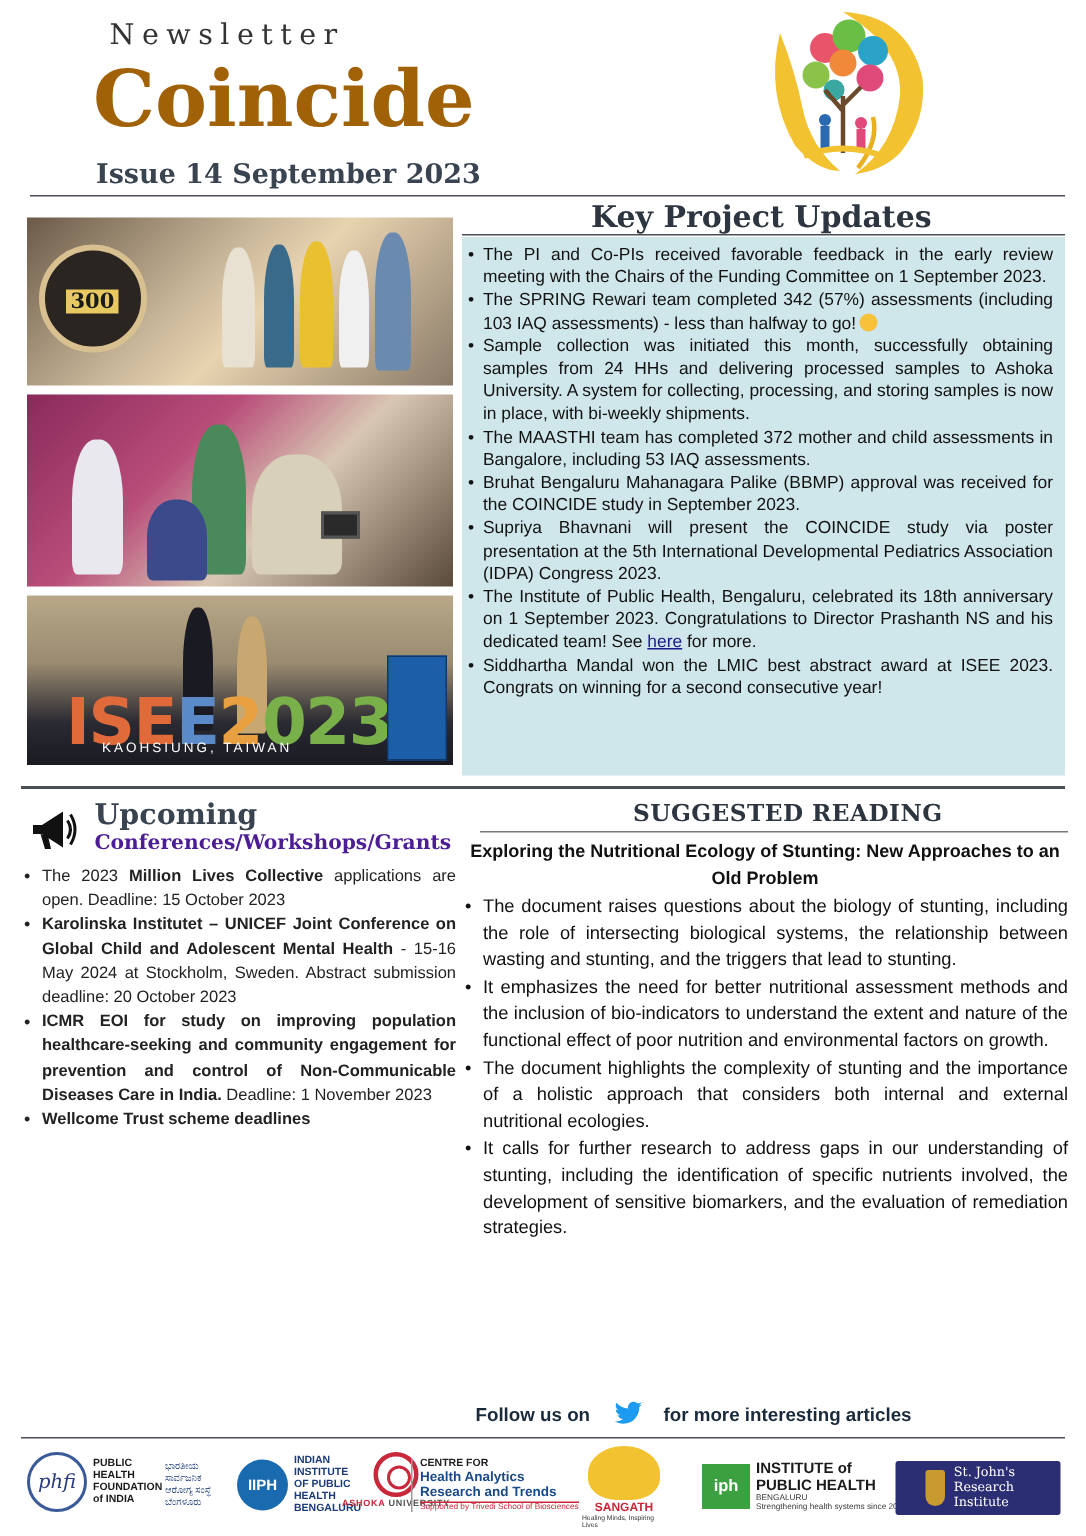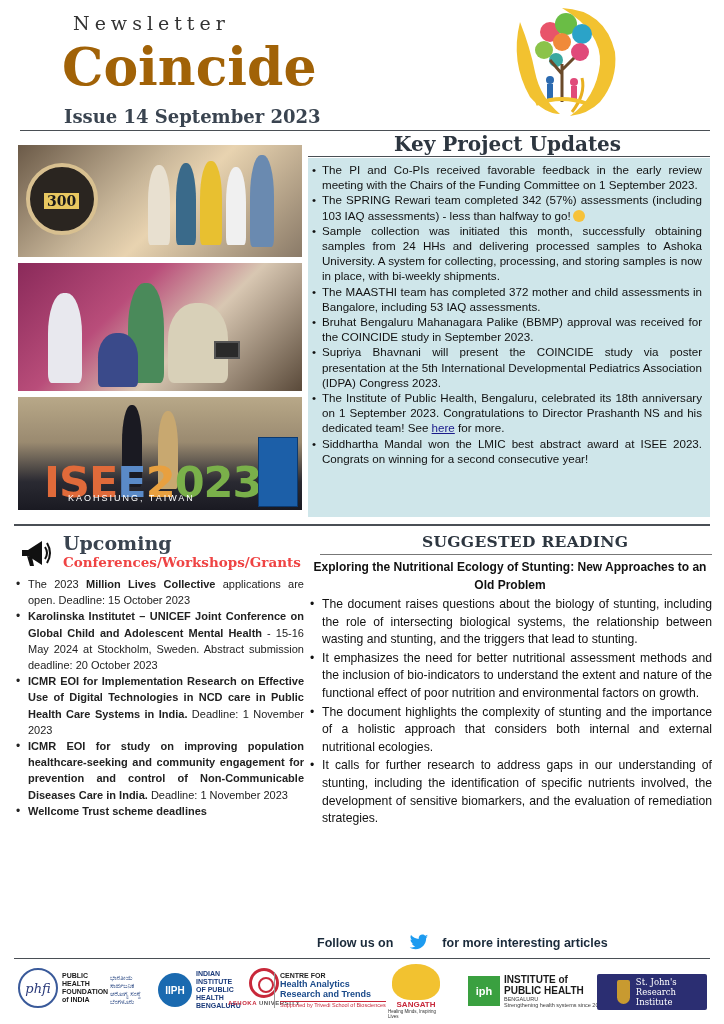--- a/index.html
+++ b/index.html
@@ -33,21 +33,21 @@
   .kpu-box li { position: relative; font-size: 11.6px; line-height: 15.2px; text-align: justify; color: #111; padding-left: 0; }
   .kpu-box li::before { content: "•"; position: absolute; left: -10px; top: 0; }
   .kpu-box a { color: #1a1a8a; text-decoration: underline; }
   .emoji { display: inline-block; width: 12px; height: 12px; border-radius: 50%; background: #f6c23a; vertical-align: -2px; margin-left: 2px; }
 
   .mid-rule { position: absolute; left: 14px; top: 524px; width: 696px; height: 2px; background: #4a4f55; }
 
   .upcoming { position: absolute; left: 14px; top: 530px; width: 290px; }
   .mega { position: absolute; left: 4px; top: 6px; width: 34px; height: 34px; }
   .up-title { position: absolute; left: 49px; top: 2px; font-family: "DejaVu Serif", serif; font-weight: bold; font-size: 19px; color: #3a4450; }
-  .up-sub { position: absolute; left: 49px; top: 24px; font-family: "DejaVu Serif", serif; font-weight: bold; font-size: 13.5px; color: #ef4444; }
+  .up-sub { position: absolute; left: 49px; top: 24px; font-family: "DejaVu Serif", serif; font-weight: bold; font-size: 13.5px; color: #4c1d95; }
   .up-list { position: absolute; left: 14px; top: 46px; width: 276px; list-style: none; }
   .up-list li { position: relative; font-size: 11px; line-height: 16.2px; text-align: justify; color: #222; margin-bottom: 0; }
   .up-list li::before { content: "•"; position: absolute; left: -12px; top: 0; font-size: 12px; }
   .up-list b { font-weight: bold; }
 
   .reading { position: absolute; left: 308px; top: 530px; width: 404px; }
   .sr-title { position: absolute; left: 114px; top: 2px; font-family: "DejaVu Serif", serif; font-weight: bold; font-size: 15.5px; color: #2d3640; letter-spacing: 0.3px; }
   .sr-rule { position: absolute; left: 12px; top: 24px; width: 392px; height: 1px; background: #777; }
   .art-title { position: absolute; left: 0; top: 28px; width: 404px; text-align: center; font-weight: bold; font-size: 12px; line-height: 18px; color: #111; }
   .sr-list { position: absolute; left: 14px; top: 66px; width: 390px; list-style: none; }
@@ -164,21 +164,20 @@
     <path d="M4 14 L10 14 L24 5 L24 29 L10 20 L4 20 Z" fill="#111"></path>
     <path d="M9 20 L12 30 L16 30 L14 21 Z" fill="#111"></path>
     <path d="M27 11 Q31 17 27 23" stroke="#111" stroke-width="2" fill="none"></path>
     <path d="M29 7 Q35 17 29 27" stroke="#111" stroke-width="2" fill="none"></path>
   </svg>
   <div class="up-title">Upcoming</div>
   <div class="up-sub">Conferences/Workshops/Grants</div>
   <ul class="up-list">
     <li><span>The 2023 </span><b>Million Lives Collective</b><span> applications are open. Deadline: 15 October 2023</span></li>
     <li><span></span><b>Karolinska Institutet – UNICEF Joint Conference on Global Child and Adolescent Mental Health</b><span> - 15-16 May 2024 at Stockholm, Sweden. Abstract submission deadline: 20 October 2023</span></li>
-    <li><span></span><b>ICMR EOI for Implementation Research on Effective Use of Digital Technologies in NCD care in Public Health Care Systems in India.</b><span> Deadline: 1 November 2023</span></li>
     <li><span></span><b>ICMR EOI for study on improving population healthcare-seeking and community engagement for prevention and control of Non-Communicable Diseases Care in India.</b><span> Deadline: 1 November 2023</span></li>
     <li><span></span><b>Wellcome Trust scheme deadlines</b><span></span></li>
   </ul>
 </div>
 
 <div class="reading">
   <div class="sr-title">SUGGESTED READING</div>
   <div class="sr-rule"></div>
   <div class="art-title">Exploring the Nutritional Ecology of Stunting: New Approaches to an Old Problem</div>
   <ul class="sr-list">

